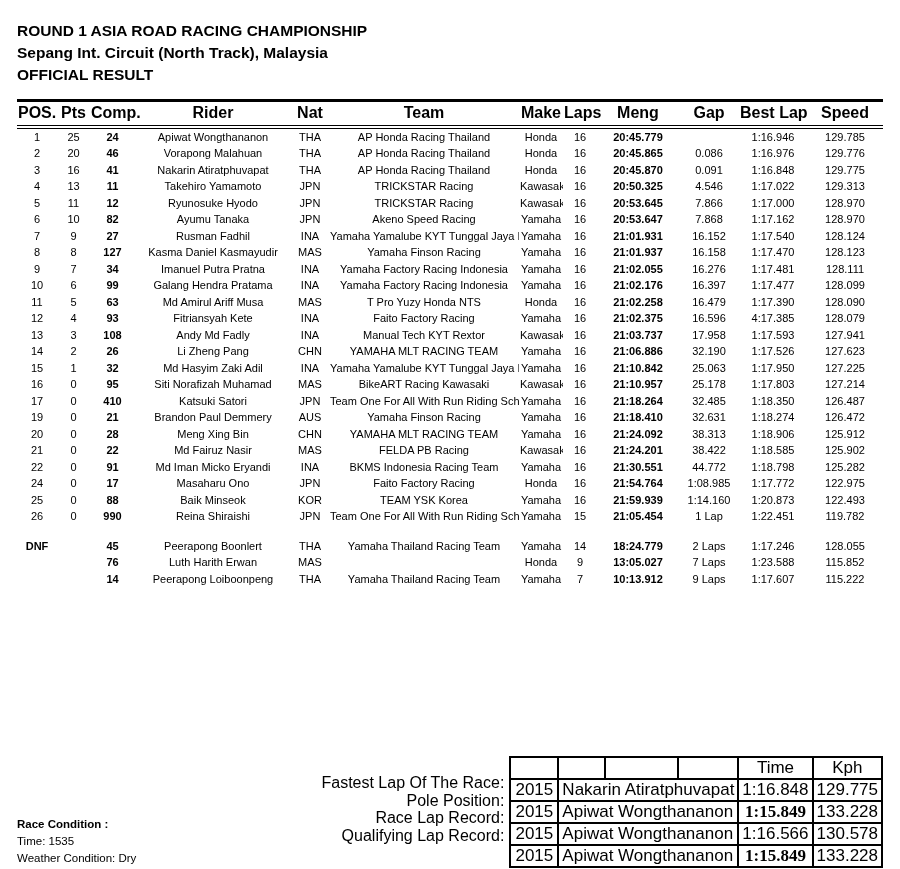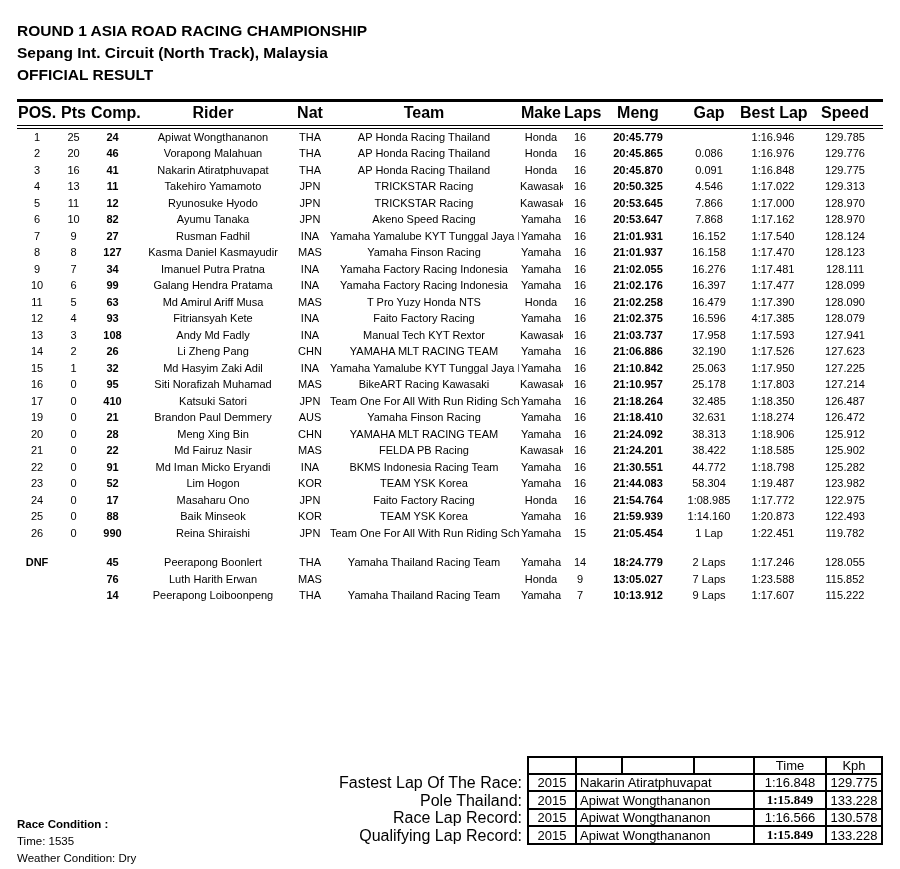--- a/index.html
+++ b/index.html
@@ -30,21 +30,21 @@
   td.col-total { font-weight:bold;margin-top:29px; }
   td.dnf-label { font-weight:bold; font-size:11px; }
   tr.spacer td { height:13px; border:none; }
 
   
   .bottom-section { position:absolute; top:756px; left:17px; width:866px; display:flex; justify-content:flex-end; }
   .record-labels { margin-top:18px; padding-right:5px; }
   .record-labels div { font-size:16px; line-height:17.5px; text-align:right; white-space:nowrap; }
   table.records-table { border-collapse:collapse; table-layout:fixed; }
   table.records-table th, table.records-table td {
-    border:2px solid #000; font-size:13px; font-weight:normal; height:14px;
+    border:2px solid #000; font-size:17px; font-weight:normal; height:14px;
     padding:0 3px; text-align:center; white-space:nowrap; overflow:hidden;
   }
   table.records-table td.rec-name { text-align:left; }
   table.records-table td.bold { font-weight:bold;font-family:Liberation Serif, serif; }
 
   
   .race-condition { position:absolute; left:17px; top:790px; font-size:11.5px; line-height:17px; }
   .race-condition .rc-head { font-weight:bold;margin-top:26px; }
 </style>
 </head>
@@ -379,34 +379,20 @@
           <td class="col-nat">INA</td>
           <td class="col-team">BKMS Indonesia Racing Team</td>
           <td class="col-make">Yamaha</td>
           <td class="col-laps">16</td>
           <td class="col-total">21:30.551</td>
           <td class="col-gap">44.772</td>
           <td class="col-best-lap">1:18.798</td>
           <td class="col-speed">125.282</td>
         </tr>
         <tr>
-          <td class="col-pos">23</td>
-          <td class="col-pts">0</td>
-          <td class="col-comp">52</td>
-          <td class="col-rider">Lim Hogon</td>
-          <td class="col-nat">KOR</td>
-          <td class="col-team">TEAM YSK Korea</td>
-          <td class="col-make">Yamaha</td>
-          <td class="col-laps">16</td>
-          <td class="col-total">21:44.083</td>
-          <td class="col-gap">58.304</td>
-          <td class="col-best-lap">1:19.487</td>
-          <td class="col-speed">123.982</td>
-        </tr>
-        <tr>
           <td class="col-pos">24</td>
           <td class="col-pts">0</td>
           <td class="col-comp">17</td>
           <td class="col-rider">Masaharu Ono</td>
           <td class="col-nat">JPN</td>
           <td class="col-team">Faito Factory Racing</td>
           <td class="col-make">Honda</td>
           <td class="col-laps">16</td>
           <td class="col-total">21:54.764</td>
           <td class="col-gap">1:08.985</td>
@@ -485,21 +471,21 @@
           <td class="col-gap">9 Laps</td>
           <td class="col-best-lap">1:17.607</td>
           <td class="col-speed">115.222</td>
         </tr>
       </tbody>
   </table>
 
   <div class="bottom-section">
     <div class="record-labels" id="record-labels">
         <div>Fastest Lap Of The Race:</div>
-        <div>Pole Thailand:</div>
+        <div>Pole Position:</div>
         <div>Race Lap Record:</div>
         <div>Qualifying Lap Record:</div>
       </div>
     <table class="records-table">
       <colgroup>
         <col style="width:48px">
           <col style="width:46px">
           <col style="width:72px">
         <col style="width:60px">
           <col style="width:72px">

